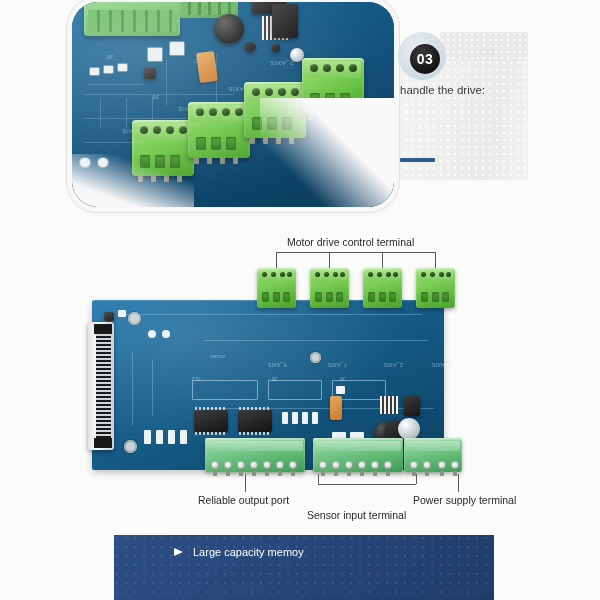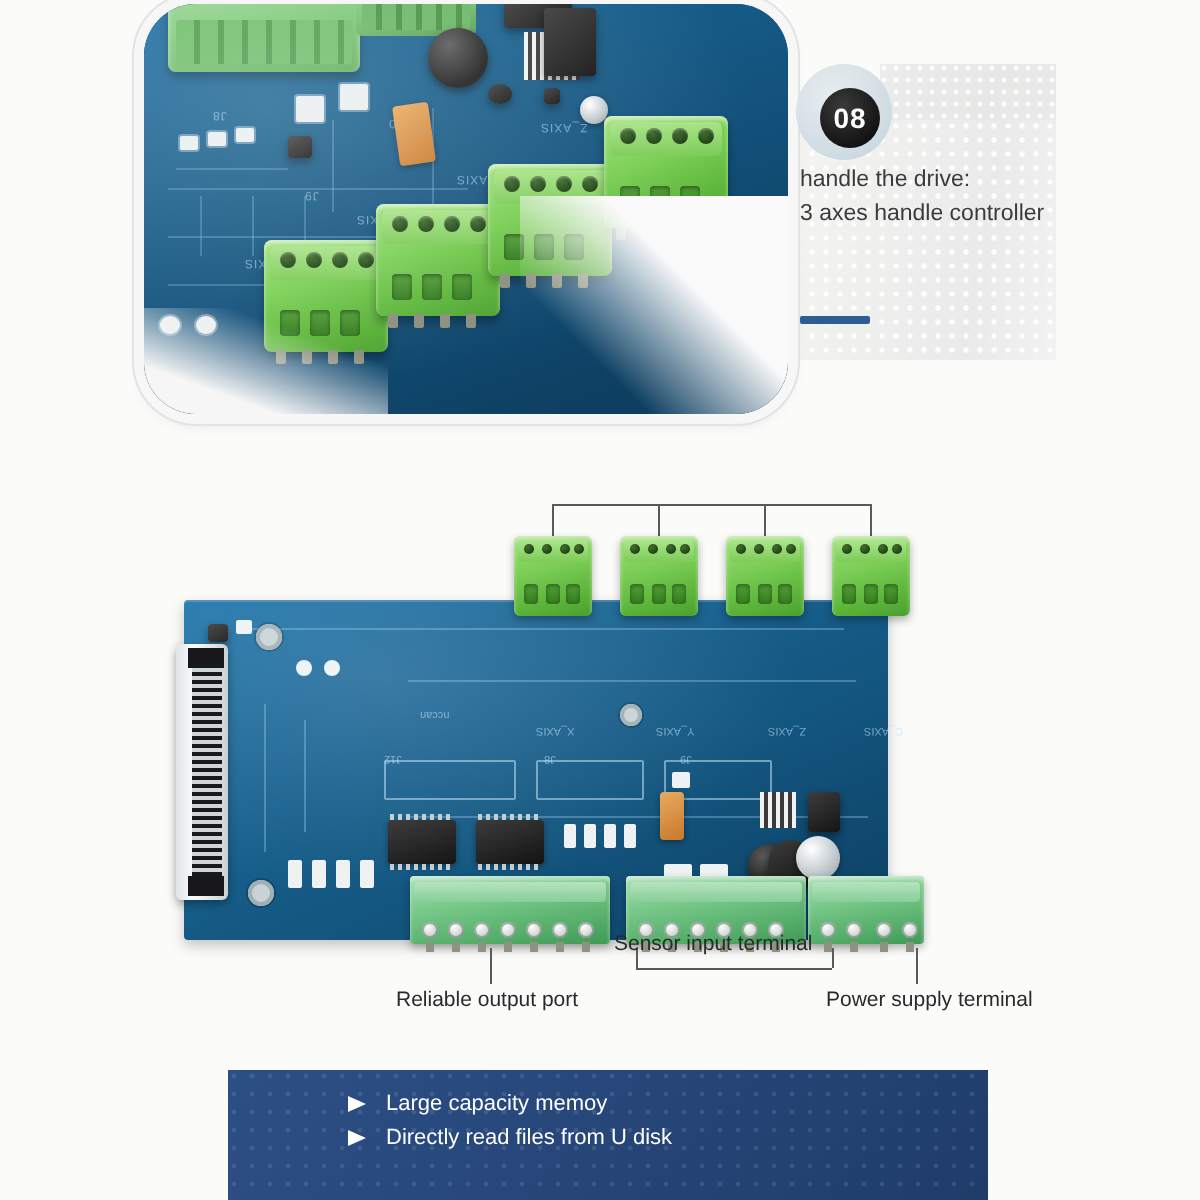--- a/index.html
+++ b/index.html
@@ -103,21 +103,21 @@
   }
   .caption div{white-space:nowrap;}
   .blue-rule{position:absolute;left:400px;top:158px;width:35px;height:4px;background:#2d5d92;border-radius:1px;}
 
   
   .mid-label{
     position:absolute;font-size:10.5px;color:#2a2a2a;white-space:nowrap;
   }
   .lbl-motor{left:287px;top:236px;}
   .lbl-spindle{left:198px;top:494px;}
-  .lbl-sensor{left:307px;top:466px;}
+  .lbl-sensor{left:307px;top:509px;}
   .lbl-power{left:413px;top:494px;}
 
   .ln{position:absolute;background:#5a5a5a;}
   .ln-h{height:1px;}
   .ln-v{width:1px;}
 
   
   .board{
     position:absolute;left:92px;top:300px;width:352px;height:170px;
     background:linear-gradient(155deg,#2077ad 0%,#1a6798 20%,#145party 0%,#13567f 58%,#0e4367 92%);
@@ -316,28 +316,28 @@
             <div class="pin" style="left:41px;"></div>
         </div>
       </div>
 
       <div class="photo-white-edge"></div>
       <div class="photo-white-edge2"></div>
     </div>
   </div>
 
   <div class="badge-outer"></div>
-  <div class="badge-inner">08</div>
+  <div class="badge-inner">03</div>
 
   <div class="caption">
     <div>handle the drive:</div>
-    <div>3 axes handle controller</div>
   </div>
   <div class="blue-rule"></div>
 
+  <div class="mid-label lbl-motor">Motor drive control terminal</div>
 
   <div class="ln ln-h" style="left:276px;top:252px;width:160px;"></div>
   <div class="ln ln-v" style="left:276px;top:252px;height:16px;"></div>
   <div class="ln ln-v" style="left:329px;top:252px;height:16px;"></div>
   <div class="ln ln-v" style="left:382px;top:252px;height:16px;"></div>
   <div class="ln ln-v" style="left:435px;top:252px;height:16px;"></div>
 
   <div class="board">
 
     <div class="bsilk" style="left:30px;top:14px;width:300px;height:1px;"></div>
@@ -496,20 +496,16 @@
   <div class="mid-label lbl-spindle">Reliable output port</div>
   <div class="mid-label lbl-sensor">Sensor input terminal</div>
   <div class="mid-label lbl-power">Power supply terminal</div>
 
   <div class="bluebox">
     <div class="bullets">
       <div class="brow">
         <span class="barrow"></span>
         <span>Large capacity memoy</span>
       </div>
-      <div class="brow">
-        <span class="barrow"></span>
-        <span>Directly read files from U disk</span>
-      </div>
     </div>
   </div>
 
 </div>
 
 </body></html>

